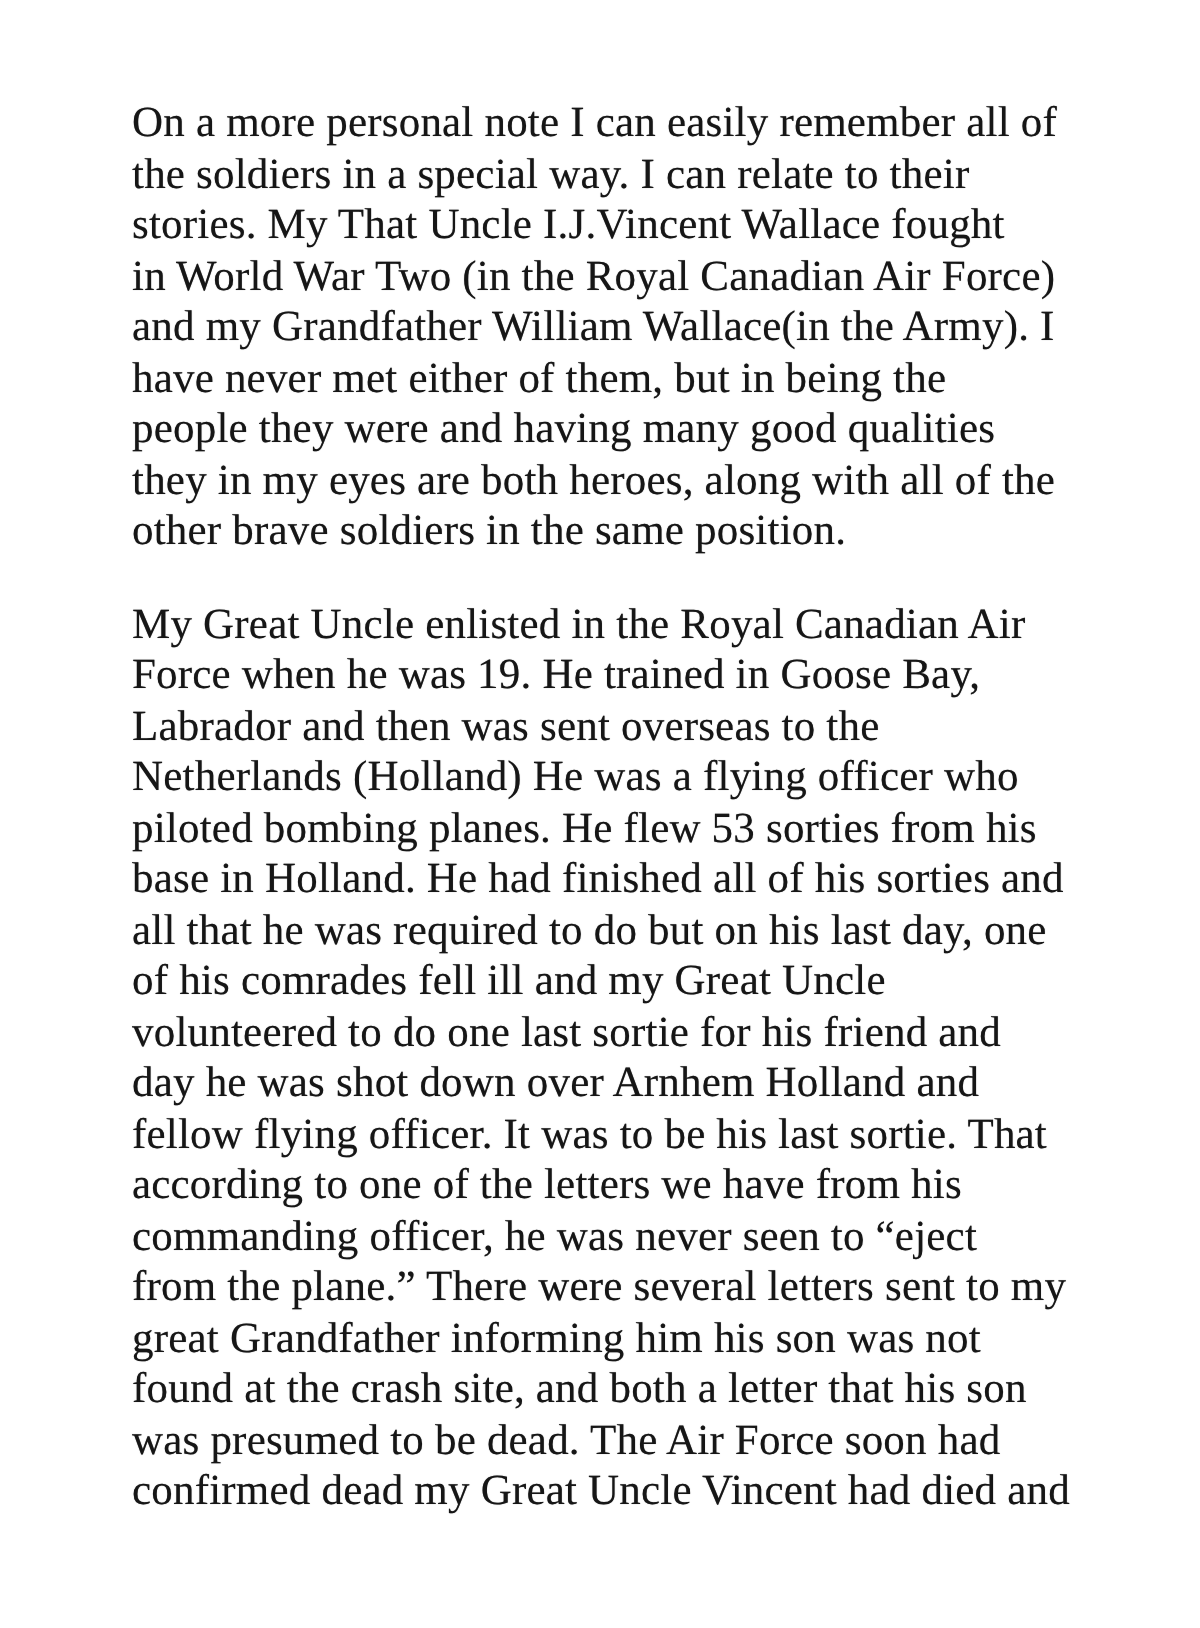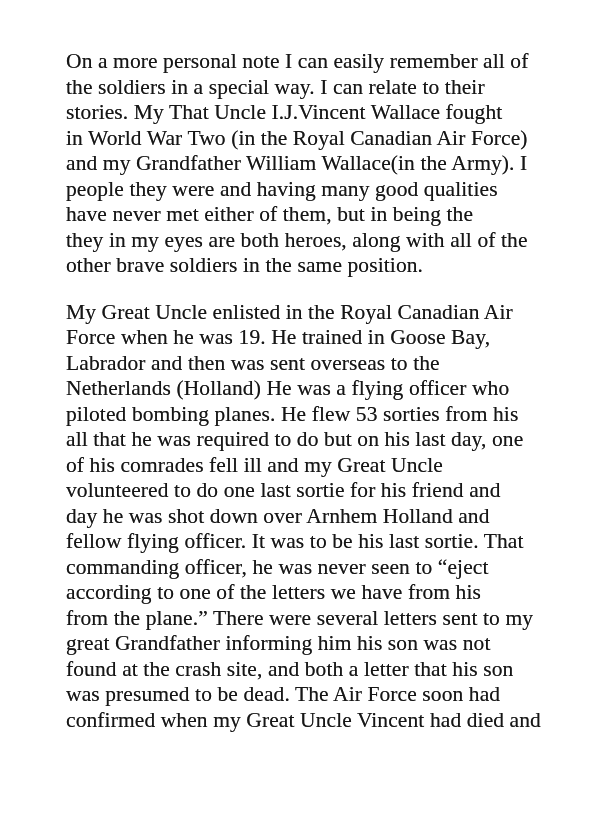--- a/index.html
+++ b/index.html
@@ -38,38 +38,39 @@
 <body>
 
 <div class="page">
   <div class="text-block">
     <div class="paragraph">
         <div class="line">On a more personal note I can easily remember all of</div>
         <div class="line">the soldiers in a special way. I can relate to their</div>
         <div class="line">stories. My That Uncle I.J.Vincent Wallace fought</div>
         <div class="line">in World War Two (in the Royal Canadian Air Force)</div>
         <div class="line">and my Grandfather William Wallace(in the Army). I</div>
+        <div class="line">have never met either of them, but in being the</div>
         <div class="line">people they were and having many good qualities</div>
-        <div class="line">have never met either of them, but in being the</div>
         <div class="line">they in my eyes are both heroes, along with all of the</div>
         <div class="line">other brave soldiers in the same position.</div>
       </div>
     <div class="paragraph">
         <div class="line">My Great Uncle enlisted in the Royal Canadian Air</div>
         <div class="line">Force when he was 19. He trained in Goose Bay,</div>
         <div class="line">Labrador and then was sent overseas to the</div>
         <div class="line">Netherlands (Holland) He was a flying officer who</div>
         <div class="line">piloted bombing planes. He flew 53 sorties from his</div>
+        <div class="line">base in Holland. He had finished all of his sorties and</div>
         <div class="line">all that he was required to do but on his last day, one</div>
         <div class="line">of his comrades fell ill and my Great Uncle</div>
         <div class="line">volunteered to do one last sortie for his friend and</div>
         <div class="line">day he was shot down over Arnhem Holland and</div>
         <div class="line">fellow flying officer. It was to be his last sortie. That</div>
+        <div class="line">according to one of the letters we have from his</div>
         <div class="line">commanding officer, he was never seen to “eject</div>
-        <div class="line">according to one of the letters we have from his</div>
         <div class="line">from the plane.” There were several letters sent to my</div>
         <div class="line">great Grandfather informing him his son was not</div>
         <div class="line">found at the crash site, and both a letter that his son</div>
         <div class="line">was presumed to be dead. The Air Force soon had</div>
-        <div class="line">confirmed when my Great Uncle Vincent had died and</div>
+        <div class="line">confirmed dead my Great Uncle Vincent had died and</div>
       </div>
   </div>
 </div>
 
 </body></html>

